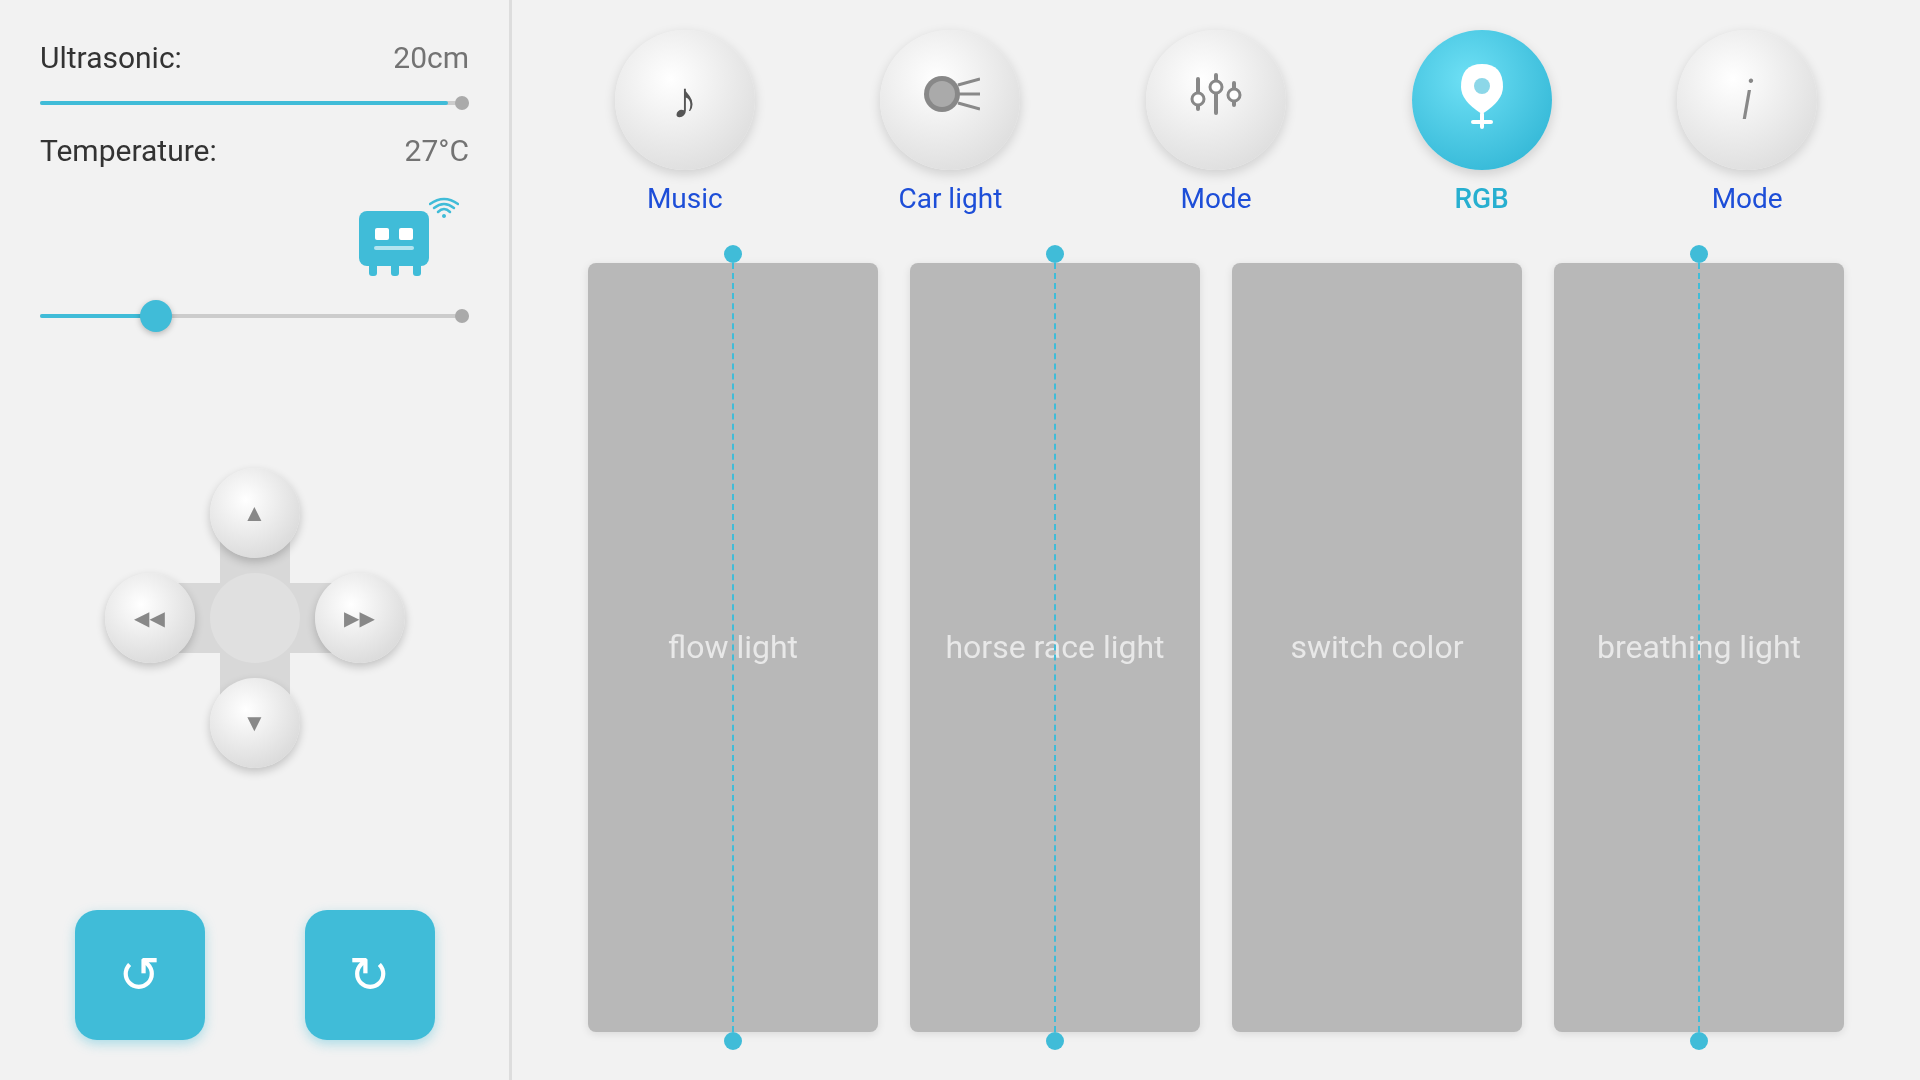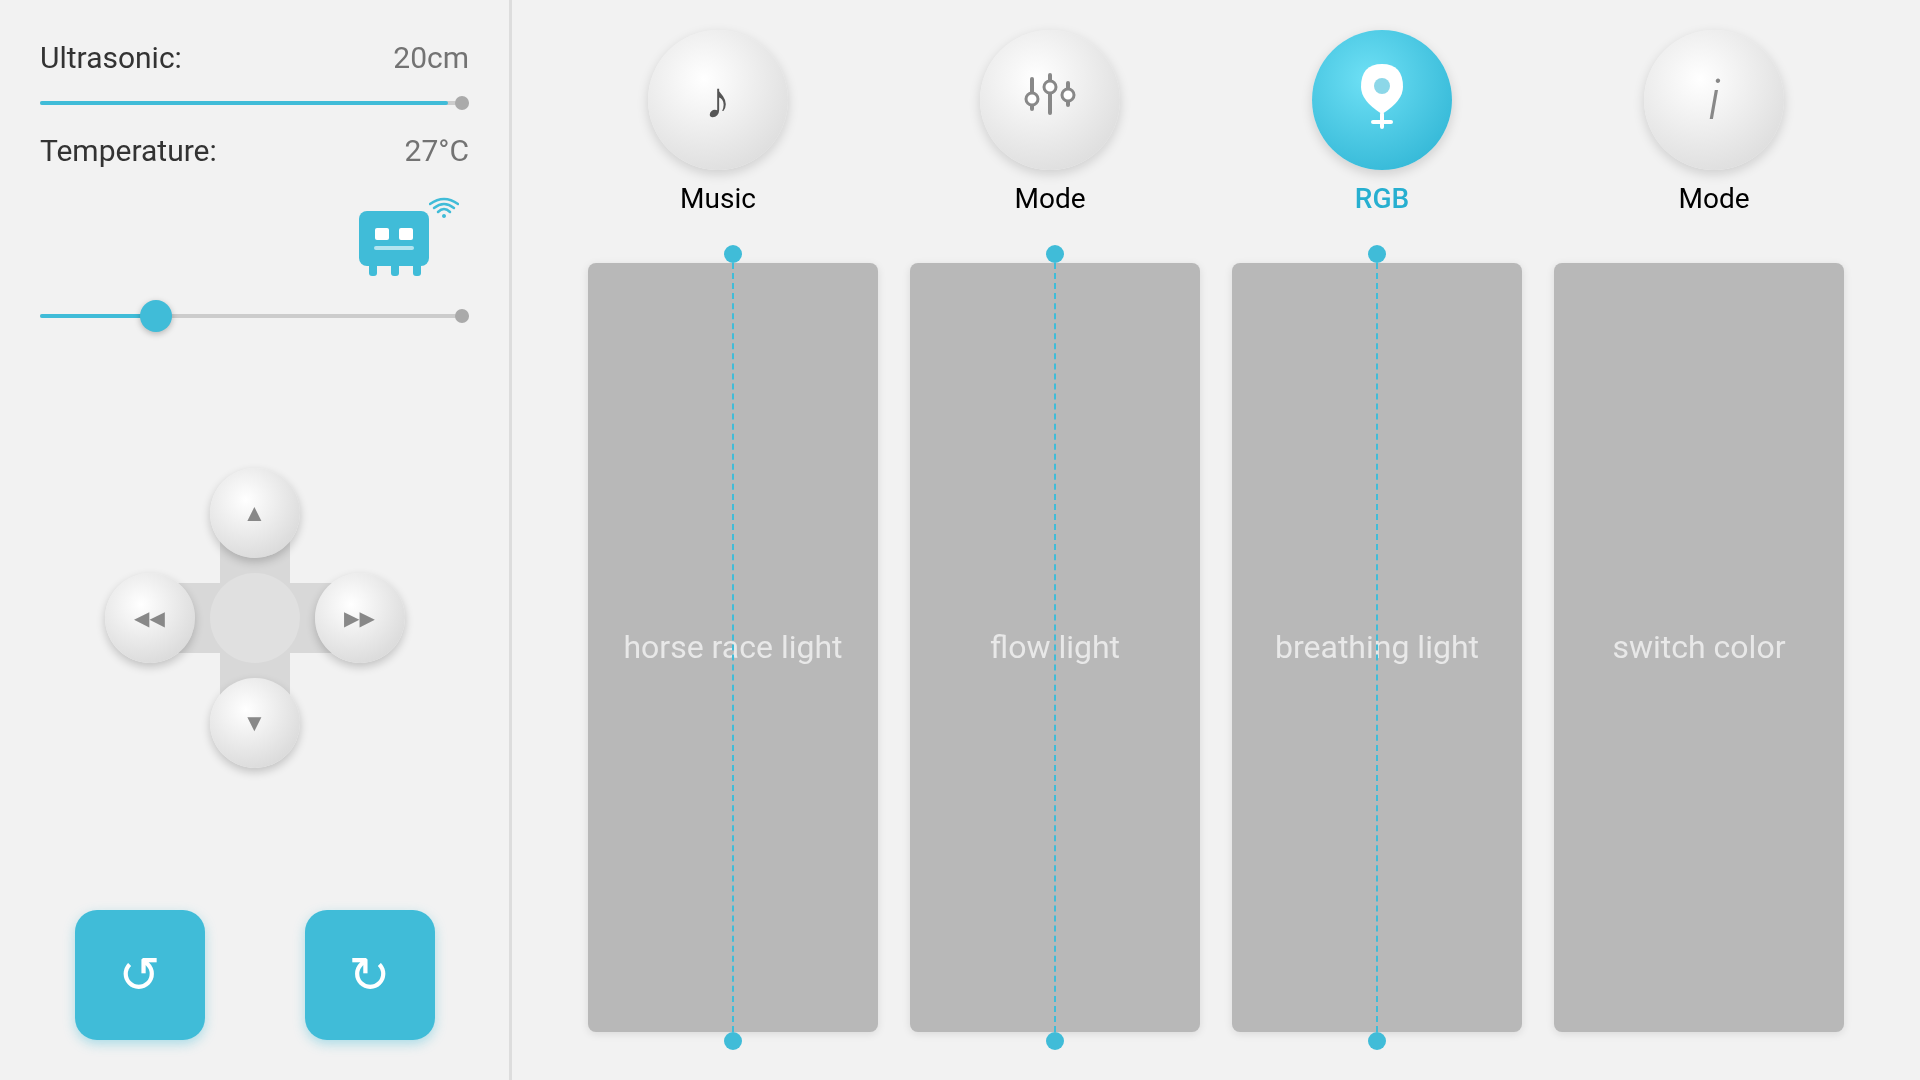--- a/index.html
+++ b/index.html
@@ -266,21 +266,21 @@
     }
     .tab-icon {
       font-size: 48px;
       color: #555;
     }
     .tab-circle.active .tab-icon {
       color: white;
     }
     .tab-label {
       font-size: 28px;
-      color: #000000;
+      color: #1d4ed8;
     }
     .tab-label.active {
       color: #27afd0;
       font-weight: 500;
     }
 
     
     .cards-area {
       display: flex;
       flex: 1;
@@ -468,20 +468,34 @@
 
   <div class="nav-tabs">
 
     <div class="nav-tab">
       <div class="tab-circle">
         <span class="tab-icon" style="font-size:52px;">♪</span>
       </div>
       <span class="tab-label">Music</span>
     </div>
 
+    <div class="nav-tab">
+      <div class="tab-circle">
+        <span class="tab-icon">
+          <svg width="60" height="50" viewBox="0 0 60 50">
+            <ellipse cx="22" cy="25" rx="18" ry="18" fill="#888"></ellipse>
+            <ellipse cx="22" cy="25" rx="13" ry="13" fill="#aaa"></ellipse>
+            <line x1="38" y1="16" x2="60" y2="10" stroke="#888" stroke-width="3"></line>
+            <line x1="38" y1="25" x2="60" y2="25" stroke="#888" stroke-width="3"></line>
+            <line x1="38" y1="34" x2="60" y2="40" stroke="#888" stroke-width="3"></line>
+          </svg>
+        </span>
+      </div>
+      <span class="tab-label">Car light</span>
+    </div>
 
     <div class="nav-tab">
       <div class="tab-circle">
         <span class="tab-icon">
           <svg width="60" height="50" viewBox="0 0 60 50">
             <line x1="12" y1="10" x2="12" y2="40" stroke="#888" stroke-width="4" stroke-linecap="round"></line>
             <line x1="30" y1="6" x2="30" y2="44" stroke="#888" stroke-width="4" stroke-linecap="round"></line>
             <line x1="48" y1="14" x2="48" y2="36" stroke="#888" stroke-width="4" stroke-linecap="round"></line>
             <circle cx="12" cy="30" r="6" fill="white" stroke="#888" stroke-width="3"></circle>
             <circle cx="30" cy="18" r="6" fill="white" stroke="#888" stroke-width="3"></circle>
@@ -515,45 +529,45 @@
     </div>
 
   </div>
 
   <div class="cards-area">
 
     <div class="card-column">
       <div class="card-dot-top"></div>
       <div class="dashed-line-v"></div>
       <div class="mode-card">
-        <span class="mode-card-label">horse race light</span>
+        <span class="mode-card-label">flow light</span>
       </div>
       <div class="card-dot-bottom"></div>
     </div>
 
     <div class="card-column">
       <div class="card-dot-top"></div>
       <div class="dashed-line-v"></div>
       <div class="mode-card">
-        <span class="mode-card-label">flow light</span>
+        <span class="mode-card-label">horse race light</span>
       </div>
       <div class="card-dot-bottom"></div>
+    </div>
+
+    <div class="card-column">
+      <div class="card-dot-top" style="opacity:0;"></div>
+      <div class="mode-card">
+        <span class="mode-card-label">switch color</span>
+      </div>
+      <div class="card-dot-bottom" style="opacity:0;"></div>
     </div>
 
     <div class="card-column">
       <div class="card-dot-top"></div>
       <div class="dashed-line-v"></div>
       <div class="mode-card">
         <span class="mode-card-label">breathing light</span>
       </div>
       <div class="card-dot-bottom"></div>
     </div>
 
-    <div class="card-column">
-      <div class="card-dot-top" style="opacity:0;"></div>
-      <div class="mode-card">
-        <span class="mode-card-label">switch color</span>
-      </div>
-      <div class="card-dot-bottom" style="opacity:0;"></div>
-    </div>
-
   </div>
 </div>
 
 </body></html>

